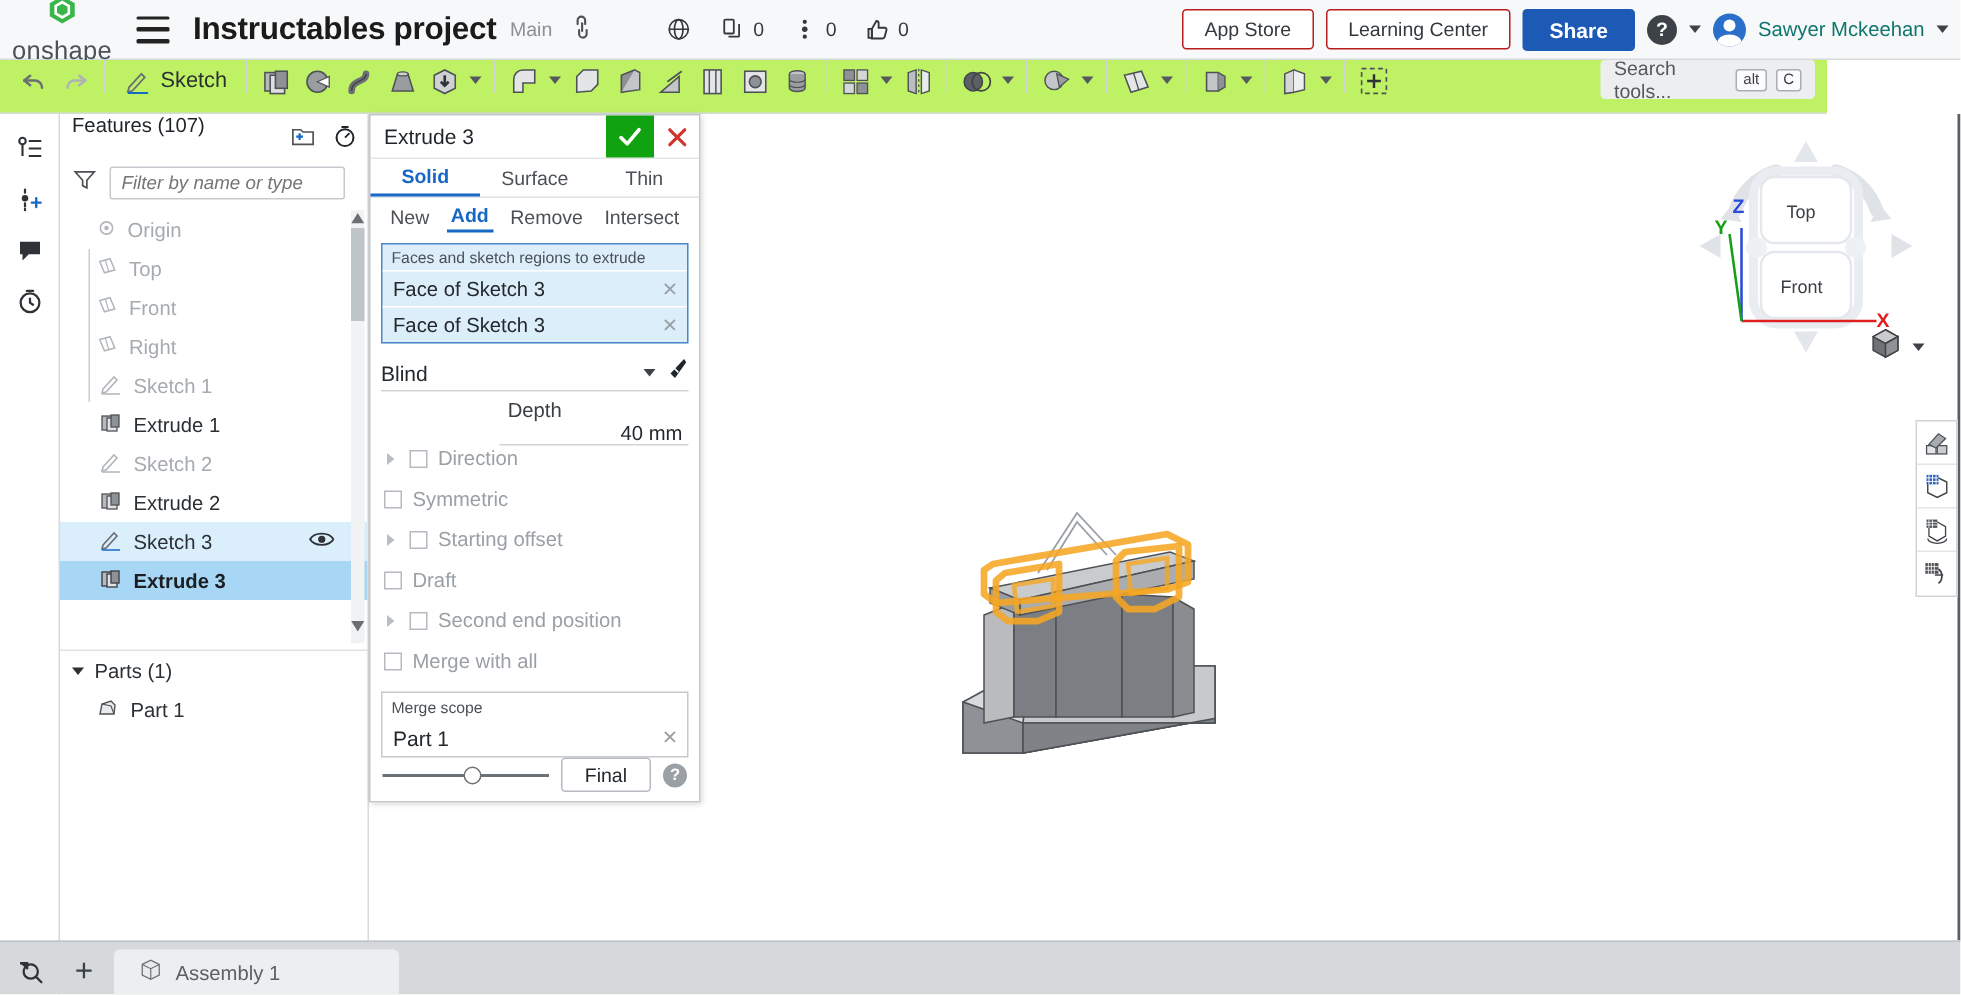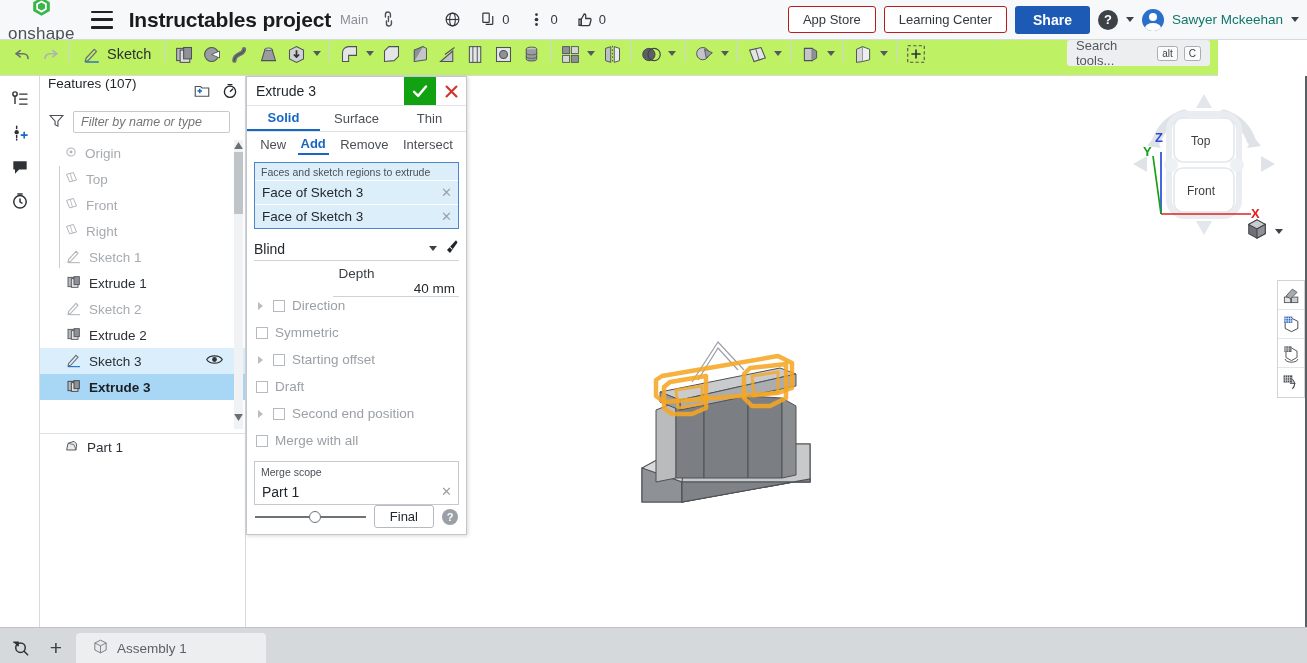--- a/index.html
+++ b/index.html
@@ -660,20 +660,24 @@
           </svg>
       </div>
       <div class="tree-arr" style="top:272px">
         <svg width="9" height="7" viewBox="0 0 10 8">
             <path d="M5 8 L0 0 L10 0 Z" fill="#6a6f74"></path>
           </svg>
       </div>
     </div>
 
     <div class="parts-sec">
+      <div class="row">
+        <i class="chev-dn"></i>
+        <span class="lbl">Parts (1)</span>
+      </div>
       <div class="row ind2">
         <span>
           <svg width="16" height="16" viewBox="0 0 24 24">
               <path d="M4 18 L6 8 L15 5 L19 9 L18 18 Z" fill="#e8eaec" stroke="#4e5256" stroke-width="1.4"></path>
               <path d="M6 8 L15 10 L18 18" fill="none" stroke="#4e5256" stroke-width="1.1"></path>
             </svg>
         </span>
         <span class="lbl">Part 1</span>
       </div>
     </div>

